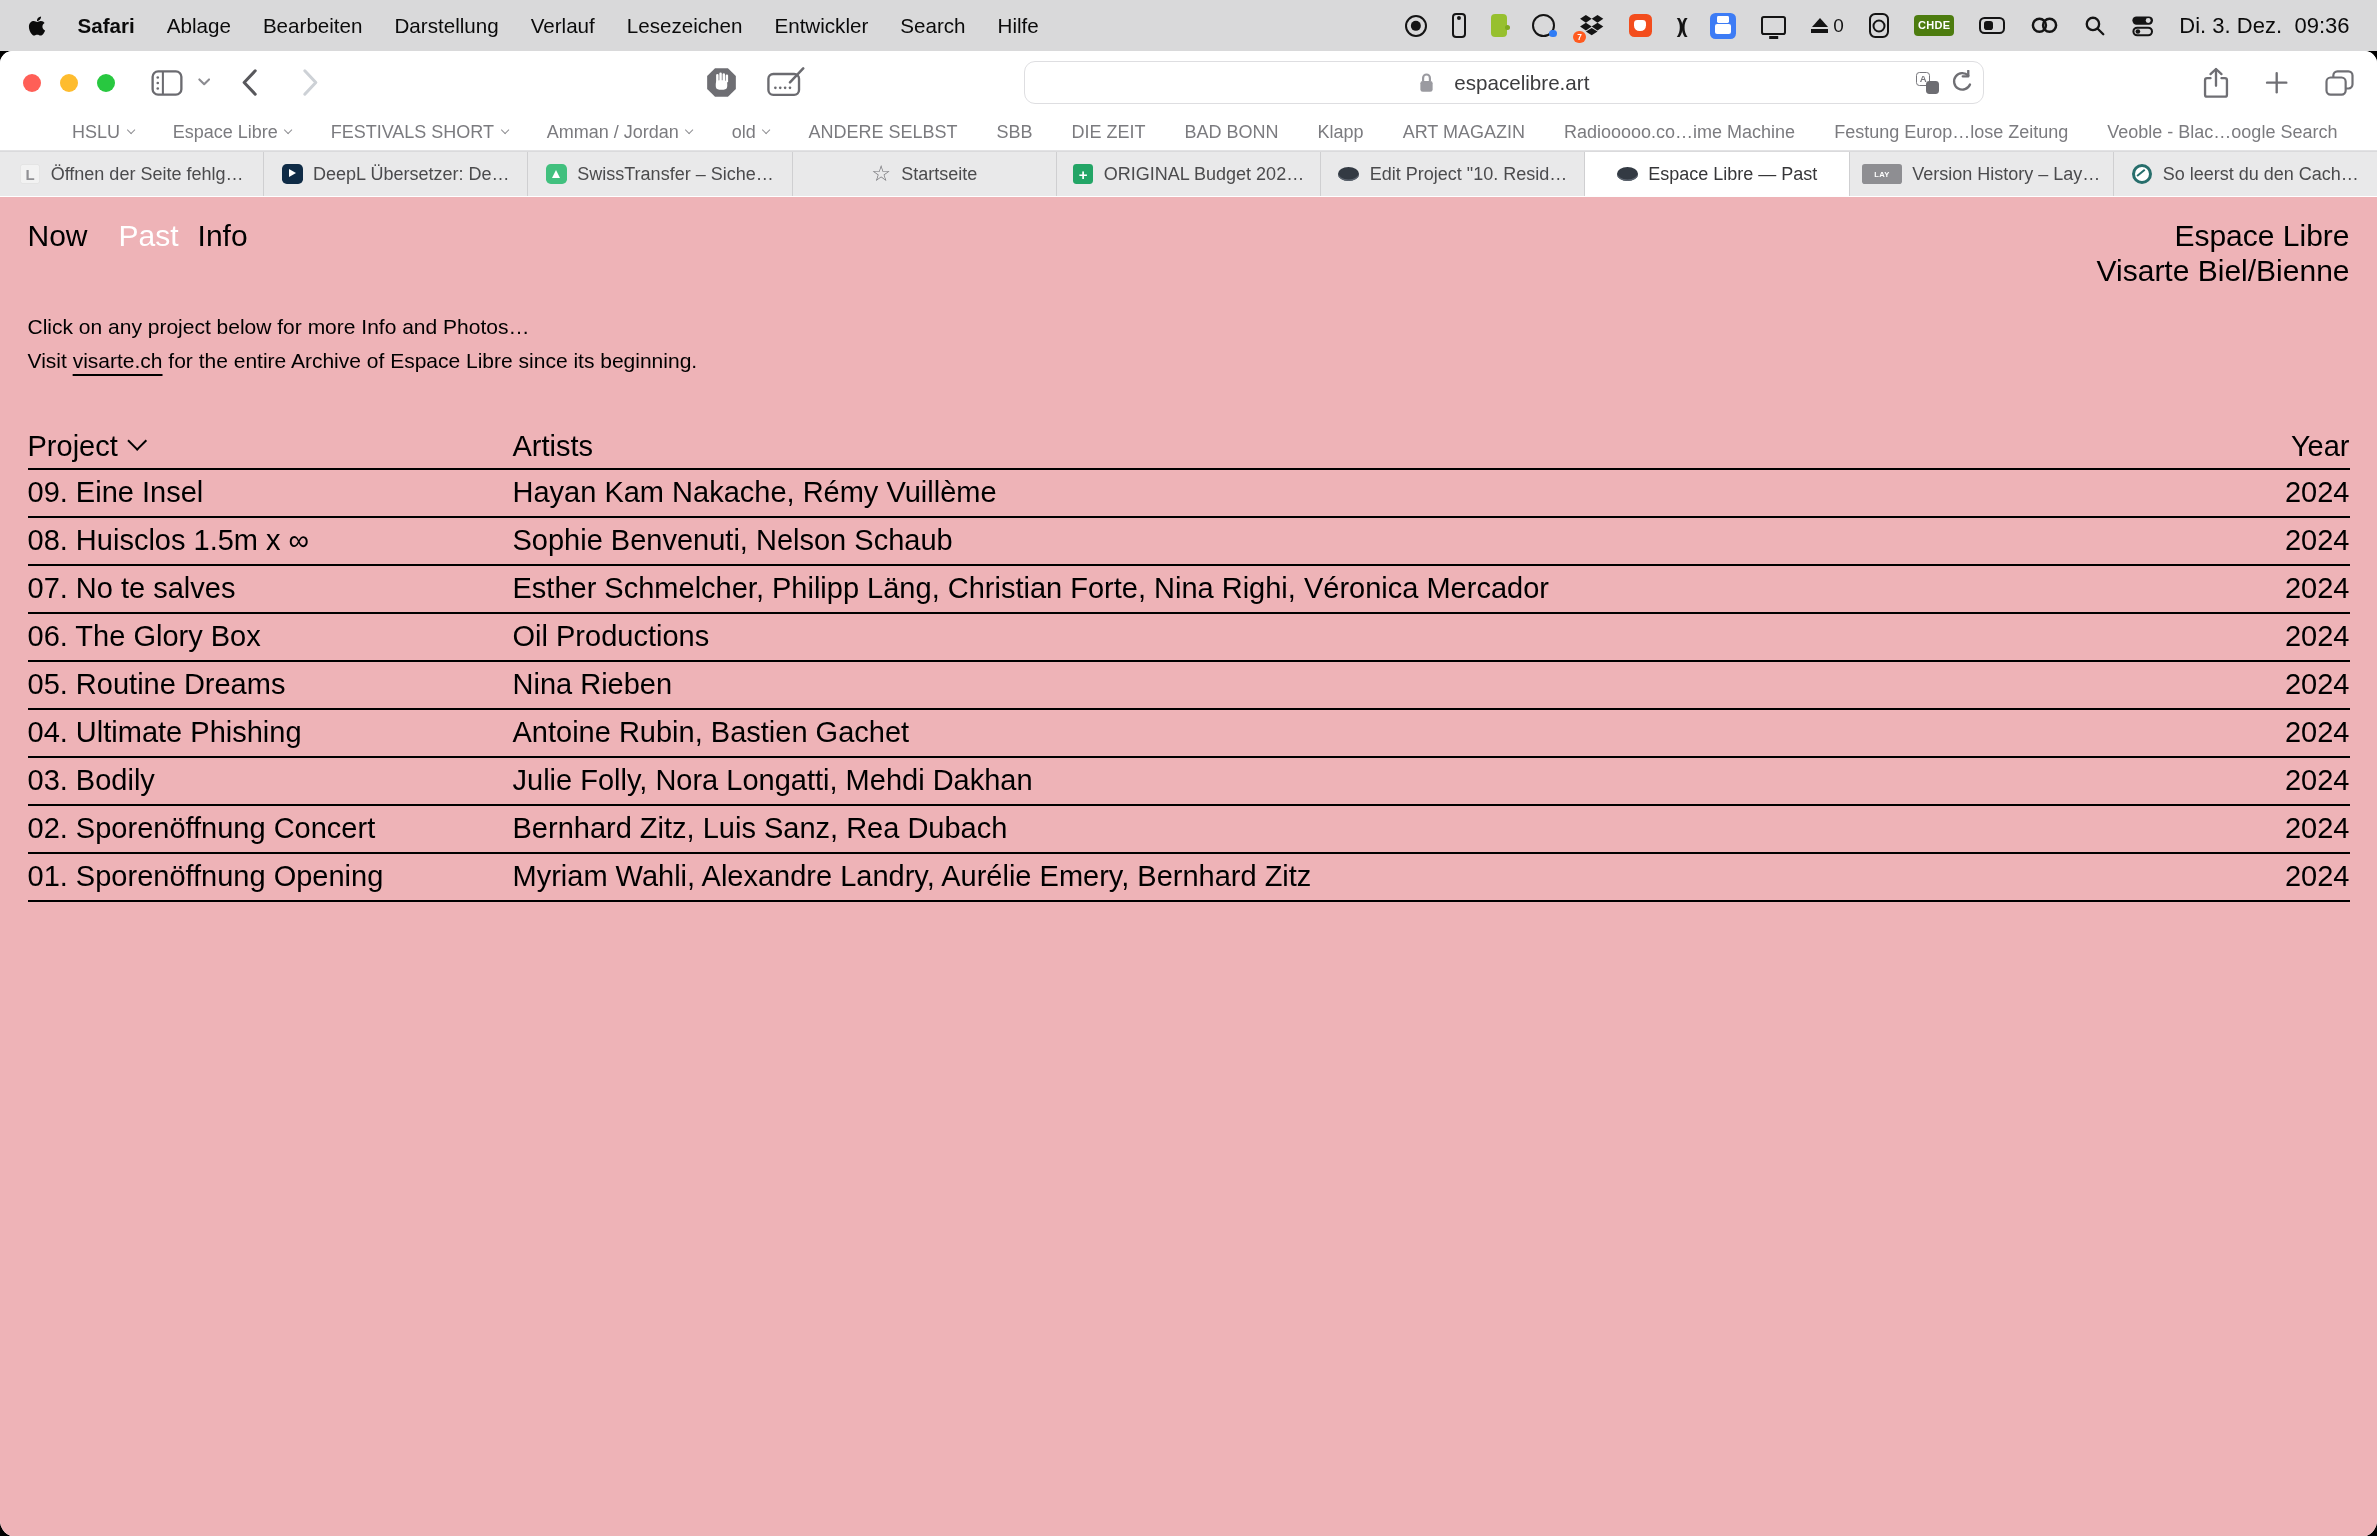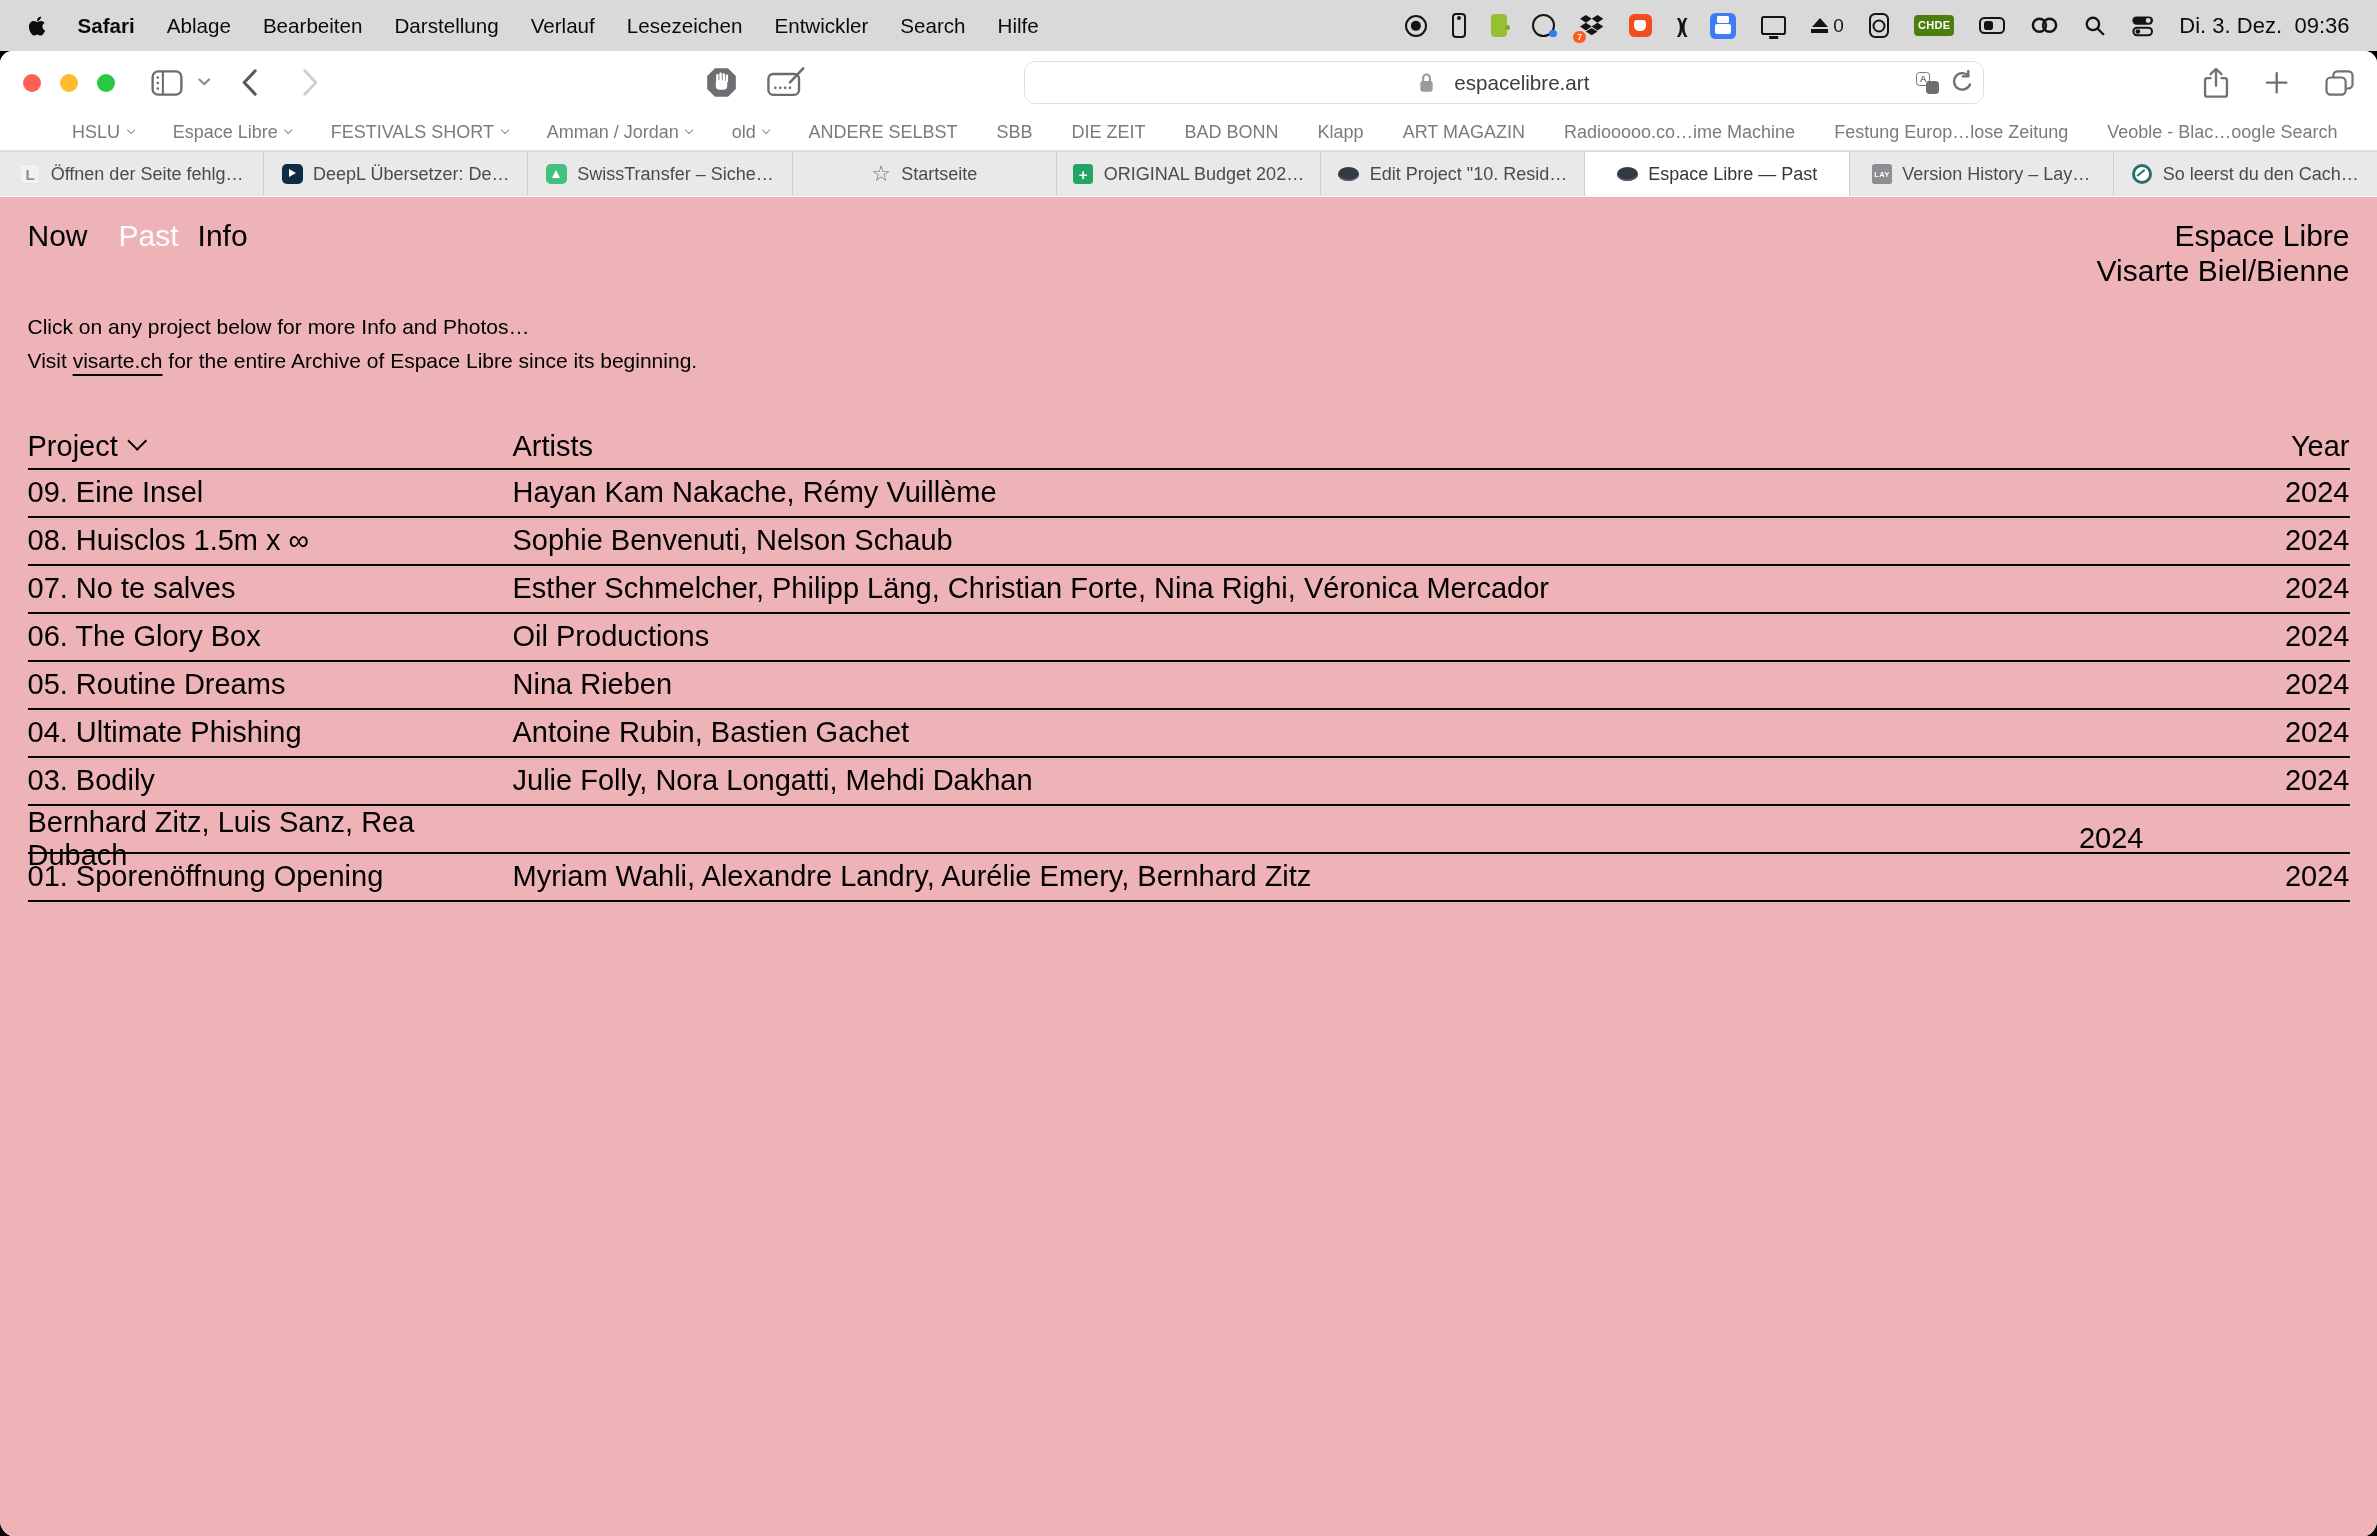--- a/index.html
+++ b/index.html
@@ -77,21 +77,21 @@
   .tab.active { background:#fff; color:#363638; }
   .fi { flex:0 0 auto; display:flex; align-items:center; justify-content:center; }
   .fi-letter { width:20.6px;height:20.6px;background:#f2f2f2;border-radius:3.4px;color:#8f8f93;font-weight:700;font-size:15px; box-shadow:0 0 0 0.7px #e0e0e0 inset; }
   .fi-deepl { width:20.6px;height:20.6px;background:#0f2b46;border-radius:4.8px;position:relative; }
   .fi-deepl::after { content:"";position:absolute;left:6.9px;top:5.5px;width:0;height:0;border-top:4.8px solid transparent;border-bottom:4.8px solid transparent;border-left:7.6px solid #fff; }
   .fi-swiss { width:20.6px;height:20.6px;background:#41c07e;border-radius:4.8px;position:relative; }
   .fi-swiss::after { content:"";position:absolute;left:5.5px;top:6.2px;width:0;height:0;border-left:4.8px solid transparent;border-right:4.8px solid transparent;border-bottom:8.3px solid #fff; }
   .fi-star { font-size:22px; color:#707074; line-height:1; }
   .fi-sheets { width:20.6px;height:20.6px;background:#23a566;border-radius:3.4px;color:#fff;font-size:15px;font-weight:700; }
   .fi-oval { width:21.3px;height:13.8px;background:#333a43;border-radius:50%; box-shadow:0 -1.4px 0 0 #5a626d inset; }
-  .fi-lay { width:20px;height:20px;background:#8e8e92;border-radius:2.8px;color:#fff;font-size:7.6px;font-weight:700;letter-spacing:0.3px; }
+  .fi-lay { width:40px;height:20px;background:#8e8e92;border-radius:2.8px;color:#fff;font-size:7.6px;font-weight:700;letter-spacing:0.3px; }
   .fi-cache { width:20.6px;height:20.6px;border:3.8px solid #276e6c;border-radius:50%;background:#fff;position:relative; }
   .fi-cache::after { content:"";position:absolute;left:1.4px;top:4.8px;width:9.6px;height:2.1px;background:#276e6c;transform:rotate(-40deg); }
 
   
   .content { position:absolute; top:146px; left:0; right:0; bottom:0; background:#eeb3b7; padding:0 27.5px; color:#000; }
   .pagenav { position:relative; padding-top:20.6px; display:flex; gap:19px; font-size:30px; line-height:36px; }
   .pagenav .active { color:#fff;margin-left:12px; }
   .sitetitle { position:absolute; top:20.6px; right:0; text-align:right; font-size:30px; line-height:35px; }
   .intro { margin-top:56px; font-size:21px; line-height:34px; }
   .intro a { color:#000; text-decoration:underline; text-decoration-thickness:2.1px; text-underline-offset:5.5px; cursor:pointer; }
@@ -455,20 +455,21 @@
         <div>04. Ultimate Phishing</div>
           <div>Antoine Rubin, Bastien Gachet</div>
           <div class="ycol">2024</div>
       </div>
       <div class="trow">
         <div>03. Bodily</div>
           <div>Julie Folly, Nora Longatti, Mehdi Dakhan</div>
           <div class="ycol">2024</div>
       </div>
       <div class="trow">
+        <div>02. Sporenöffnung Concert</div>
           <div>Bernhard Zitz, Luis Sanz, Rea Dubach</div>
           <div class="ycol">2024</div>
       </div>
       <div class="trow">
         <div>01. Sporenöffnung Opening</div>
           <div>Myriam Wahli, Alexandre Landry, Aurélie Emery, Bernhard Zitz</div>
           <div class="ycol">2024</div>
       </div>
     </div>
   </div>

